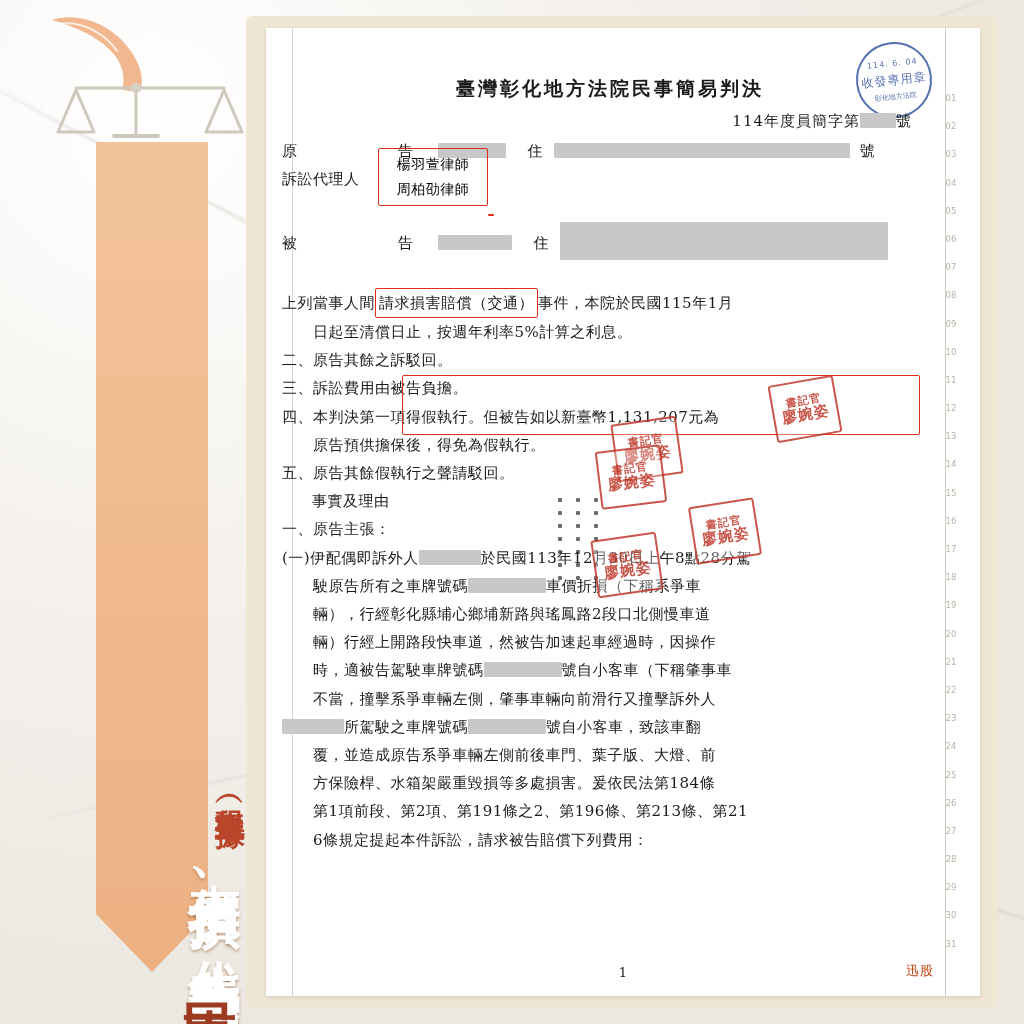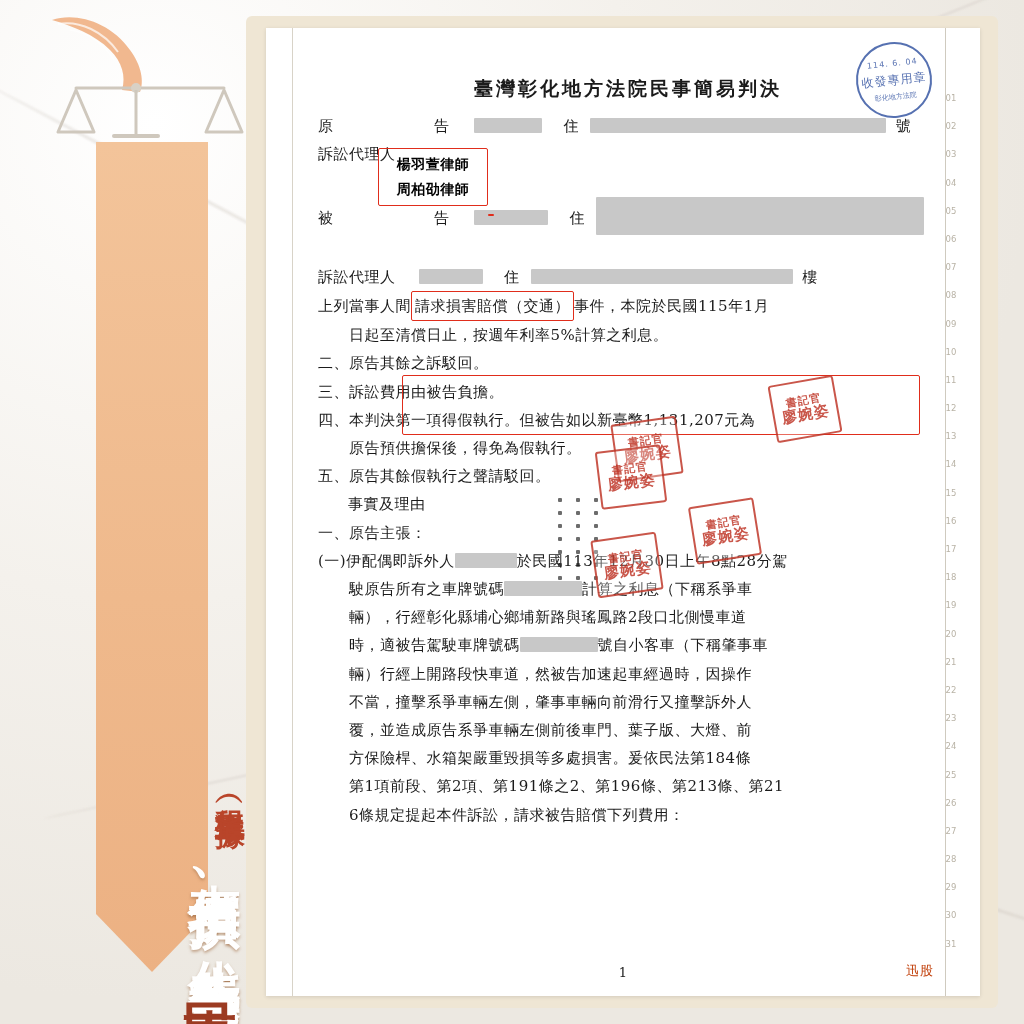--- a/index.html
+++ b/index.html
@@ -149,21 +149,21 @@
   }
   #gutter div {
     height: 28.2px;
     line-height: 28.2px;
     text-align: center;
   }
 
   
   #doc-body {
     position: absolute;
-    left: 52px;
+    left: 16px;
     top: 40px;
     right: 42px;
     font-family: "DejaVu Serif", serif;
     color: #1b1b1b;
   }
   .doc-title {
     text-align: center;
     font-size: 19px;
     letter-spacing: 3px;
     font-weight: bold;
@@ -222,21 +222,20 @@
     display: flex;
     flex-direction: column;
     justify-content: center;
     align-items: center;
     background: rgba(255,255,255,0.0);
   }
   #lawyer-box span {
     font-size: 14px;
     line-height: 25px;
     letter-spacing: 0.5px;
-    font-weight: bold;
   }
 
   
   .seal {
     position: absolute;
     font-family: "DejaVu Serif", serif;
     color: #c0392b;
     border: 2px solid #c0392b;
     border-radius: 3px;
     opacity: 0.85;
@@ -427,20 +426,23 @@
           <span class="dot"></span>
           <span class="dot"></span>
           <span class="dot"></span>
         </div>
     </div>
 
     <div id="doc-body">
 
       <div class="doc-title">臺灣彰化地方法院民事簡易判決</div>
 
+      <div class="case-no">
+        <span>114年度員簡字第</span><span class="redact" style="width:36px;"></span><span>號</span>
+      </div>
 
       <div class="line">
         <span class="lbl-sp">原　　　告</span>
         <span class="redact" style="width:68px; margin-left:6px;"></span>
         <span style="margin-left:16px;">住</span>
         <span class="redact" style="width:296px; margin-left:6px;"></span>
         <span style="margin-left:4px;">號</span>
       </div>
 
       <div class="line">
@@ -449,55 +451,51 @@
       <div class="line">&nbsp;</div>
 
       <div class="line">
         <span class="lbl-sp">被　　　告</span>
         <span class="redact" style="width:74px; margin-left:6px;"></span>
         <span style="margin-left:16px;">住</span>
         <span class="redact" style="width:328px; height:38px; margin-left:6px; vertical-align:-12px;"></span>
       </div>
       <div class="line">&nbsp;</div>
 
-      <div class="line">
-        <span>訴訟代理人</span>
-        <span class="redact" style="width:64px; margin-left:18px;"></span>
-        <span style="margin-left:16px;">住</span>
-        <span class="redact" style="width:262px; margin-left:6px;"></span>
-        <span style="margin-left:4px;">樓</span>
-      </div>
 
       <div class="line">
         <span>上列當事人間</span><span class="rbox">請求損害賠償（交通）</span><span>事件，本院於民國115年1月</span>
       </div>
 
 
       <div class="line">　　日起至清償日止，按週年利率5%計算之利息。</div>
       <div class="line">二、原告其餘之訴駁回。</div>
       <div class="line">三、訴訟費用由被告負擔。</div>
       <div class="line">四、本判決第一項得假執行。但被告如以新臺幣1,131,207元為</div>
       <div class="line">　　原告預供擔保後，得免為假執行。</div>
       <div class="line">五、原告其餘假執行之聲請駁回。</div>
 
       <div class="line indent1">事實及理由</div>
       <div class="line">一、原告主張：</div>
 
       <div class="line">
         <span>(一)伊配偶即訴外人</span><span class="redact" style="width:62px;"></span><span>於民國113年12月30日上午8點28分駕</span>
       </div>
       <div class="line">
-        <span>　　駛原告所有之車牌號碼</span><span class="redact" style="width:78px;"></span><span>計算之利息（下稱系爭車</span>
+        <span>　　駛原告所有之車牌號碼</span><span class="redact" style="width:78px;"></span><span>車價折損（下稱系爭車</span>
       </div>
       <div class="line">　　輛），行經彰化縣埔心鄉埔新路與瑤鳳路2段口北側慢車道</div>
+      <div class="line">　　輛）行經上開路段快車道，然被告加速起車經過時，因操作</div>
       <div class="line">
         <span>　　時，適被告駕駛車牌號碼</span><span class="redact" style="width:78px;"></span><span>號自小客車（下稱肇事車</span>
       </div>
-      <div class="line">　　輛）行經上開路段快車道，然被告加速起車經過時，因操作</div>
       <div class="line">　　不當，撞擊系爭車輛左側，肇事車輛向前滑行又撞擊訴外人</div>
+      <div class="line">
+        <span class="redact" style="width:62px;"></span><span>所駕駛之車牌號碼</span><span class="redact" style="width:78px;"></span><span>號自小客車，致該車翻</span>
+      </div>
       <div class="line">　　覆，並造成原告系爭車輛左側前後車門、葉子版、大燈、前</div>
       <div class="line">　　方保險桿、水箱架嚴重毀損等多處損害。爰依民法第184條</div>
       <div class="line">　　第1項前段、第2項、第191條之2、第196條、第213條、第21</div>
       <div class="line">　　6條規定提起本件訴訟，請求被告賠償下列費用：</div>
     </div>
 
     <div id="lawyer-box">
       <span>楊羽萱律師</span>
       <span>周柏劭律師</span>
     </div>

